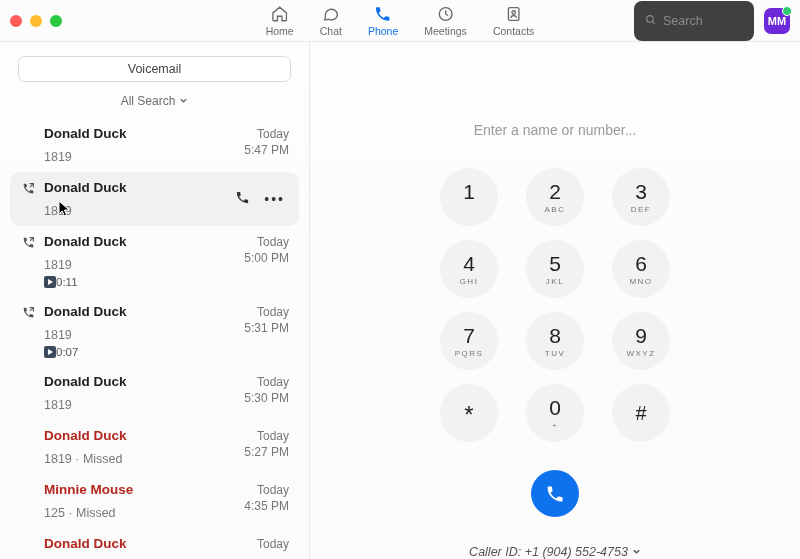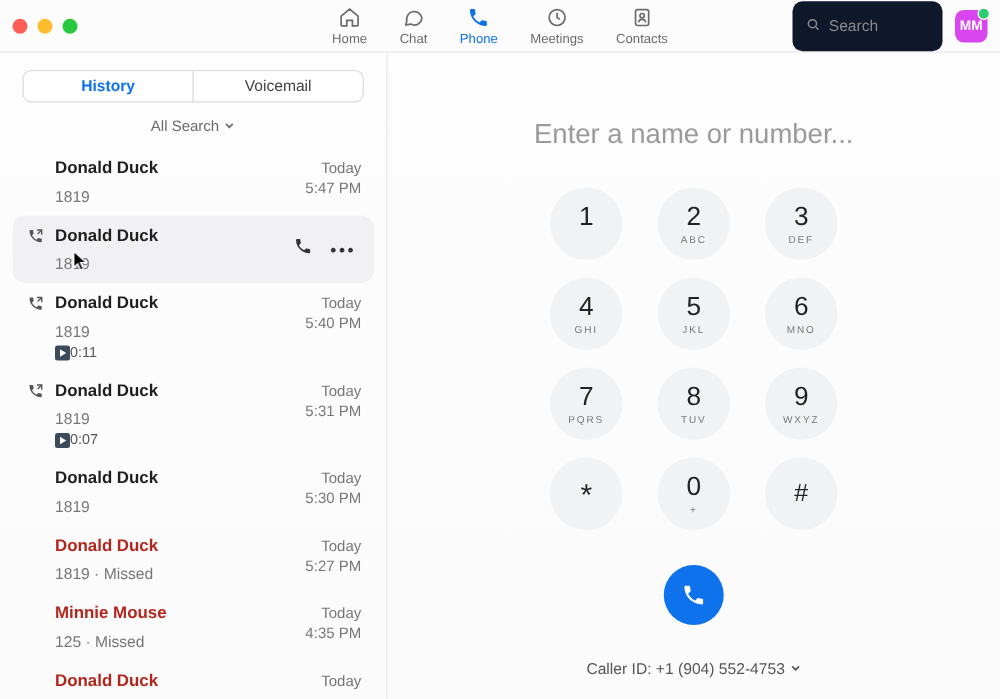--- a/index.html
+++ b/index.html
@@ -9,23 +9,23 @@
   .titlebar { height: 42px; display: flex; align-items: center; padding: 0 10px; border-bottom: 1px solid #e7e7e7; position: relative; background:#fcfcfc; }
   .traffic { display: flex; gap: 8px; align-items: center; }
   .tl { width: 12px; height: 12px; border-radius: 50%; }
   .tl.red { background:#ff5f57; } .tl.yel { background:#febc2e; } .tl.grn { background:#28c840; }
   .topnav { position: absolute; left: 50%; transform: translateX(-50%); display: flex; gap: 26px; align-items: flex-start; }
   .topnav .item { display: flex; flex-direction: column; align-items: center; gap: 2px; color:#6b6b6b; font-size: 10.5px; cursor: pointer; }
   .topnav .item.active { color:#0e72ed; }
   .topnav .ico { width: 18px; height: 18px; display:flex; align-items:center; justify-content:center; }
   .topnav .ico svg { width:18px; height:18px; }
   .right-tools { margin-left: auto; display: flex; align-items:center; gap:10px; }
-  .search { display:flex; align-items:center; gap:6px; background:#0f172a; border-radius:8px; padding:20px 10px; width:120px; height:26px; color:#8a8a8e; font-size:12.5px; }
+  .search { display:flex; align-items:center; gap:6px; background:#404040; border-radius:8px; padding:20px 10px; width:120px; height:26px; color:#8a8a8e; font-size:12.5px; }
   .search svg { width:13px; height:13px; }
-  .avatar { width:26px; height:26px; border-radius:7px; background:#d946ef; color:#fff; font-size:11px; font-weight:600; display:flex; align-items:center; justify-content:center; position:relative; }
+  .avatar { width:26px; height:26px; border-radius:7px; background:#6d28d9; color:#fff; font-size:11px; font-weight:600; display:flex; align-items:center; justify-content:center; position:relative; }
   .avatar::after { content:""; position:absolute; top:-2px; right:-2px; width:8px; height:8px; background:#2ecc71; border:1.5px solid #fff; border-radius:50%; }
   
   .body { flex:1; display:flex; min-height:0; }
   .left { width:310px; border-right:1px solid #e8e8e8; display:flex; flex-direction:column; min-height:0; }
   .seg-wrap { padding:14px 18px 6px; }
   .seg { display:flex; border:1px solid #d9d9de; border-radius:7px; overflow:hidden; height:26px; }
   .seg button { flex:1; border:none; background:#fff; font-size:12.5px; color:#444; cursor:pointer; }
   .seg button + button { border-left:1px solid #d9d9de; }
   .seg button.active { color:#0e72ed; font-weight:600; }
   .filter { text-align:center; font-size:12px; color:#6b6b6b; padding:6px 0 10px; cursor:pointer; display:flex; align-items:center; justify-content:center; gap:4px; }
@@ -41,31 +41,31 @@
   .row .ext { font-size:12.5px; color:#777; margin-top:9px; }
   .row .times { text-align:right; font-size:12px; color:#777; line-height:1.35; min-width:58px; }
   .row .vm { display:flex; align-items:center; gap:0; font-size:11.5px; color:#555; margin-top:4px; }
   .row .vm .vmico { width:12px; height:12px; background:#3c4a5b; display:flex; align-items:center; justify-content:center; border-radius:2px; }
   .row .vm .vmico::before { content:""; border-left:5px solid #fff; border-top:3px solid transparent; border-bottom:3px solid transparent; margin-left:1px; }
   .row .hover-actions { display:flex; align-items:center; gap:14px; color:#333; padding-right:4px; }
   .row .hover-actions svg { width:15px; height:15px; }
   .row .more-dots { letter-spacing:2px; font-size:14px; line-height:1; }
   
   .right { flex:1; display:flex; flex-direction:column; align-items:center; padding-top:52px; gap:22px; }
-  .numinput { border:none; outline:none; font-size:22px; color:#9a9a9e; text-align:center; width:260px; background:transparent; }
+  .numinput { border:none; outline:none; font-size:14px; color:#9a9a9e; text-align:center; width:260px; background:transparent;margin-top:28px; }
   .numinput::placeholder { color:#9a9a9e; }
   .pad { display:grid; grid-template-columns:repeat(3,58px); grid-auto-rows:58px; gap:14px 28px; margin-top:8px; }
   .key { background:#f1f2f4; border-radius:50%; display:flex; flex-direction:column; align-items:center; justify-content:center; cursor:pointer; user-select:none; }
   .key .d { font-size:21px; color:#222; font-weight:500; line-height:1; }
   .key .l { font-size:8px; letter-spacing:1.5px; color:#777; margin-top:3px; text-transform:uppercase; height:9px; }
   .key .star { font-size:24px; line-height:1; margin-top:4px; }
   .key .hash { font-size:20px; }
   .callbtn { width:48px; height:48px; border-radius:50%; background:#0e72ed; display:flex; align-items:center; justify-content:center; cursor:pointer; margin-top:6px; }
   .callbtn svg { width:20px; height:20px; fill:#fff; }
-  .callerid { font-size:12.5px; color:#555; margin-top:6px; display:flex; align-items:center; gap:4px; cursor:pointer; }
+  .callerid { font-size:12.5px; color:#555; margin-top:6px; display:flex; align-items:center; gap:4px; cursor:pointer;font-style:italic; }
   .callerid svg { width:9px; height:9px; }
   .cursor { position:absolute; left:58px; top:200px; pointer-events:none; }
   .cursor svg { width:14px; height:18px; }
 </style>
 </head>
 <body>
 
 <div class="root">
 
   <div class="titlebar">
@@ -131,21 +131,20 @@
           <span>MM</span>
         </div>
     </div>
   </div>
 
   <div class="body">
 
     <div class="left">
       <div class="seg-wrap">
         <div class="seg">
-          <button class="active">History</button>
           <button>Voicemail</button>
         </div>
       </div>
       <div class="filter">
         <span>All Search</span>
         <span><svg viewBox="0 0 10 10" fill="none" stroke="currentColor" stroke-width="1.6">
               <path d="m2 3.5 3 3 3-3"></path>
             </svg></span>
       </div>
       <div class="history" id="history-list">
@@ -190,21 +189,21 @@
             <div class="meta">
               <div class="name">Donald Duck</div>
               <div class="ext">1819</div>
               <div class="vm">
                 <span class="vmico"></span>
                 <span>0:11</span>
               </div>
             </div>
             <div class="times">
               <div>Today</div>
-              <div>5:40 PM</div>
+              <div>5:00 PM</div>
             </div>
           </div>
           <div class="row">
             <div class="status-ico">
               <svg viewBox="0 0 24 24" fill="currentColor">
                 <path d="M6.6 10.8a15 15 0 0 0 6.6 6.6l2.2-2.2a1 1 0 0 1 1-.25 11.4 11.4 0 0 0 3.6.58 1 1 0 0 1 1 1V20a1 1 0 0 1-1 1A17 17 0 0 1 3 4a1 1 0 0 1 1-1h3.5a1 1 0 0 1 1 1 11.4 11.4 0 0 0 .58 3.6 1 1 0 0 1-.25 1z"></path>
                 <path d="M14 3h7v7" fill="none" stroke="currentColor" stroke-width="2"></path>
                 <path d="M21 3l-6 6" fill="none" stroke="currentColor" stroke-width="2"></path>
               </svg>
             </div>

